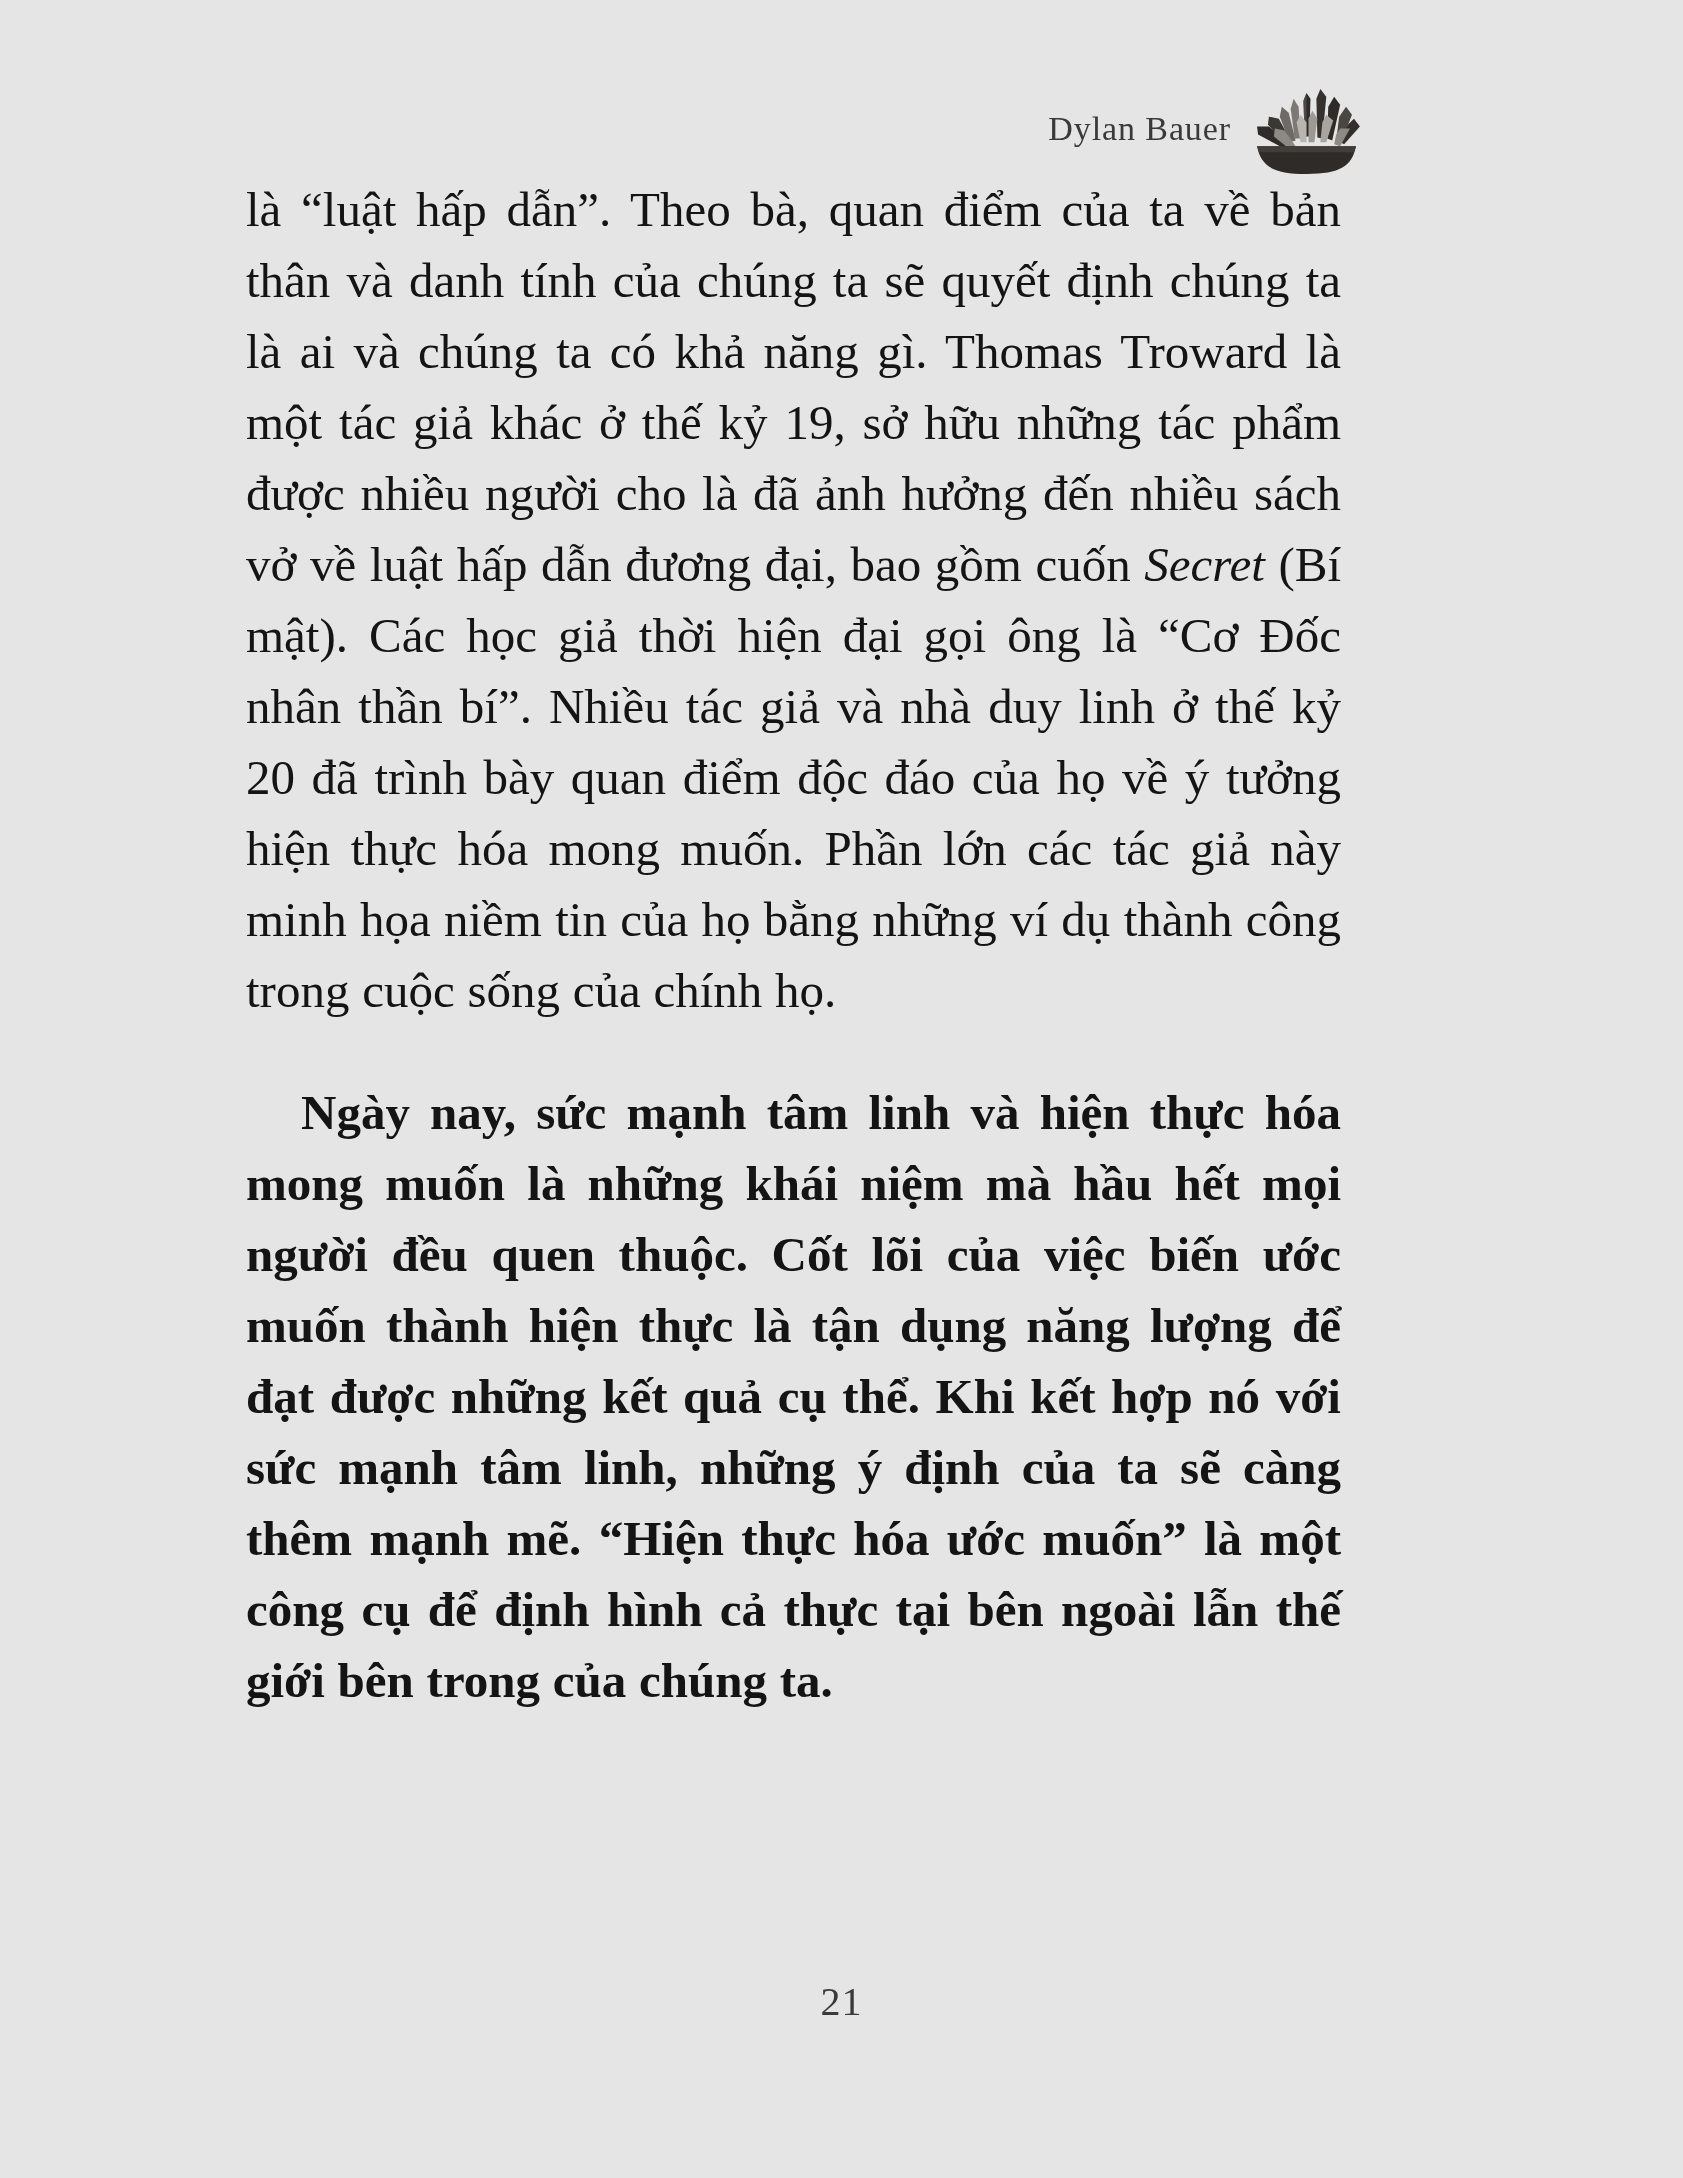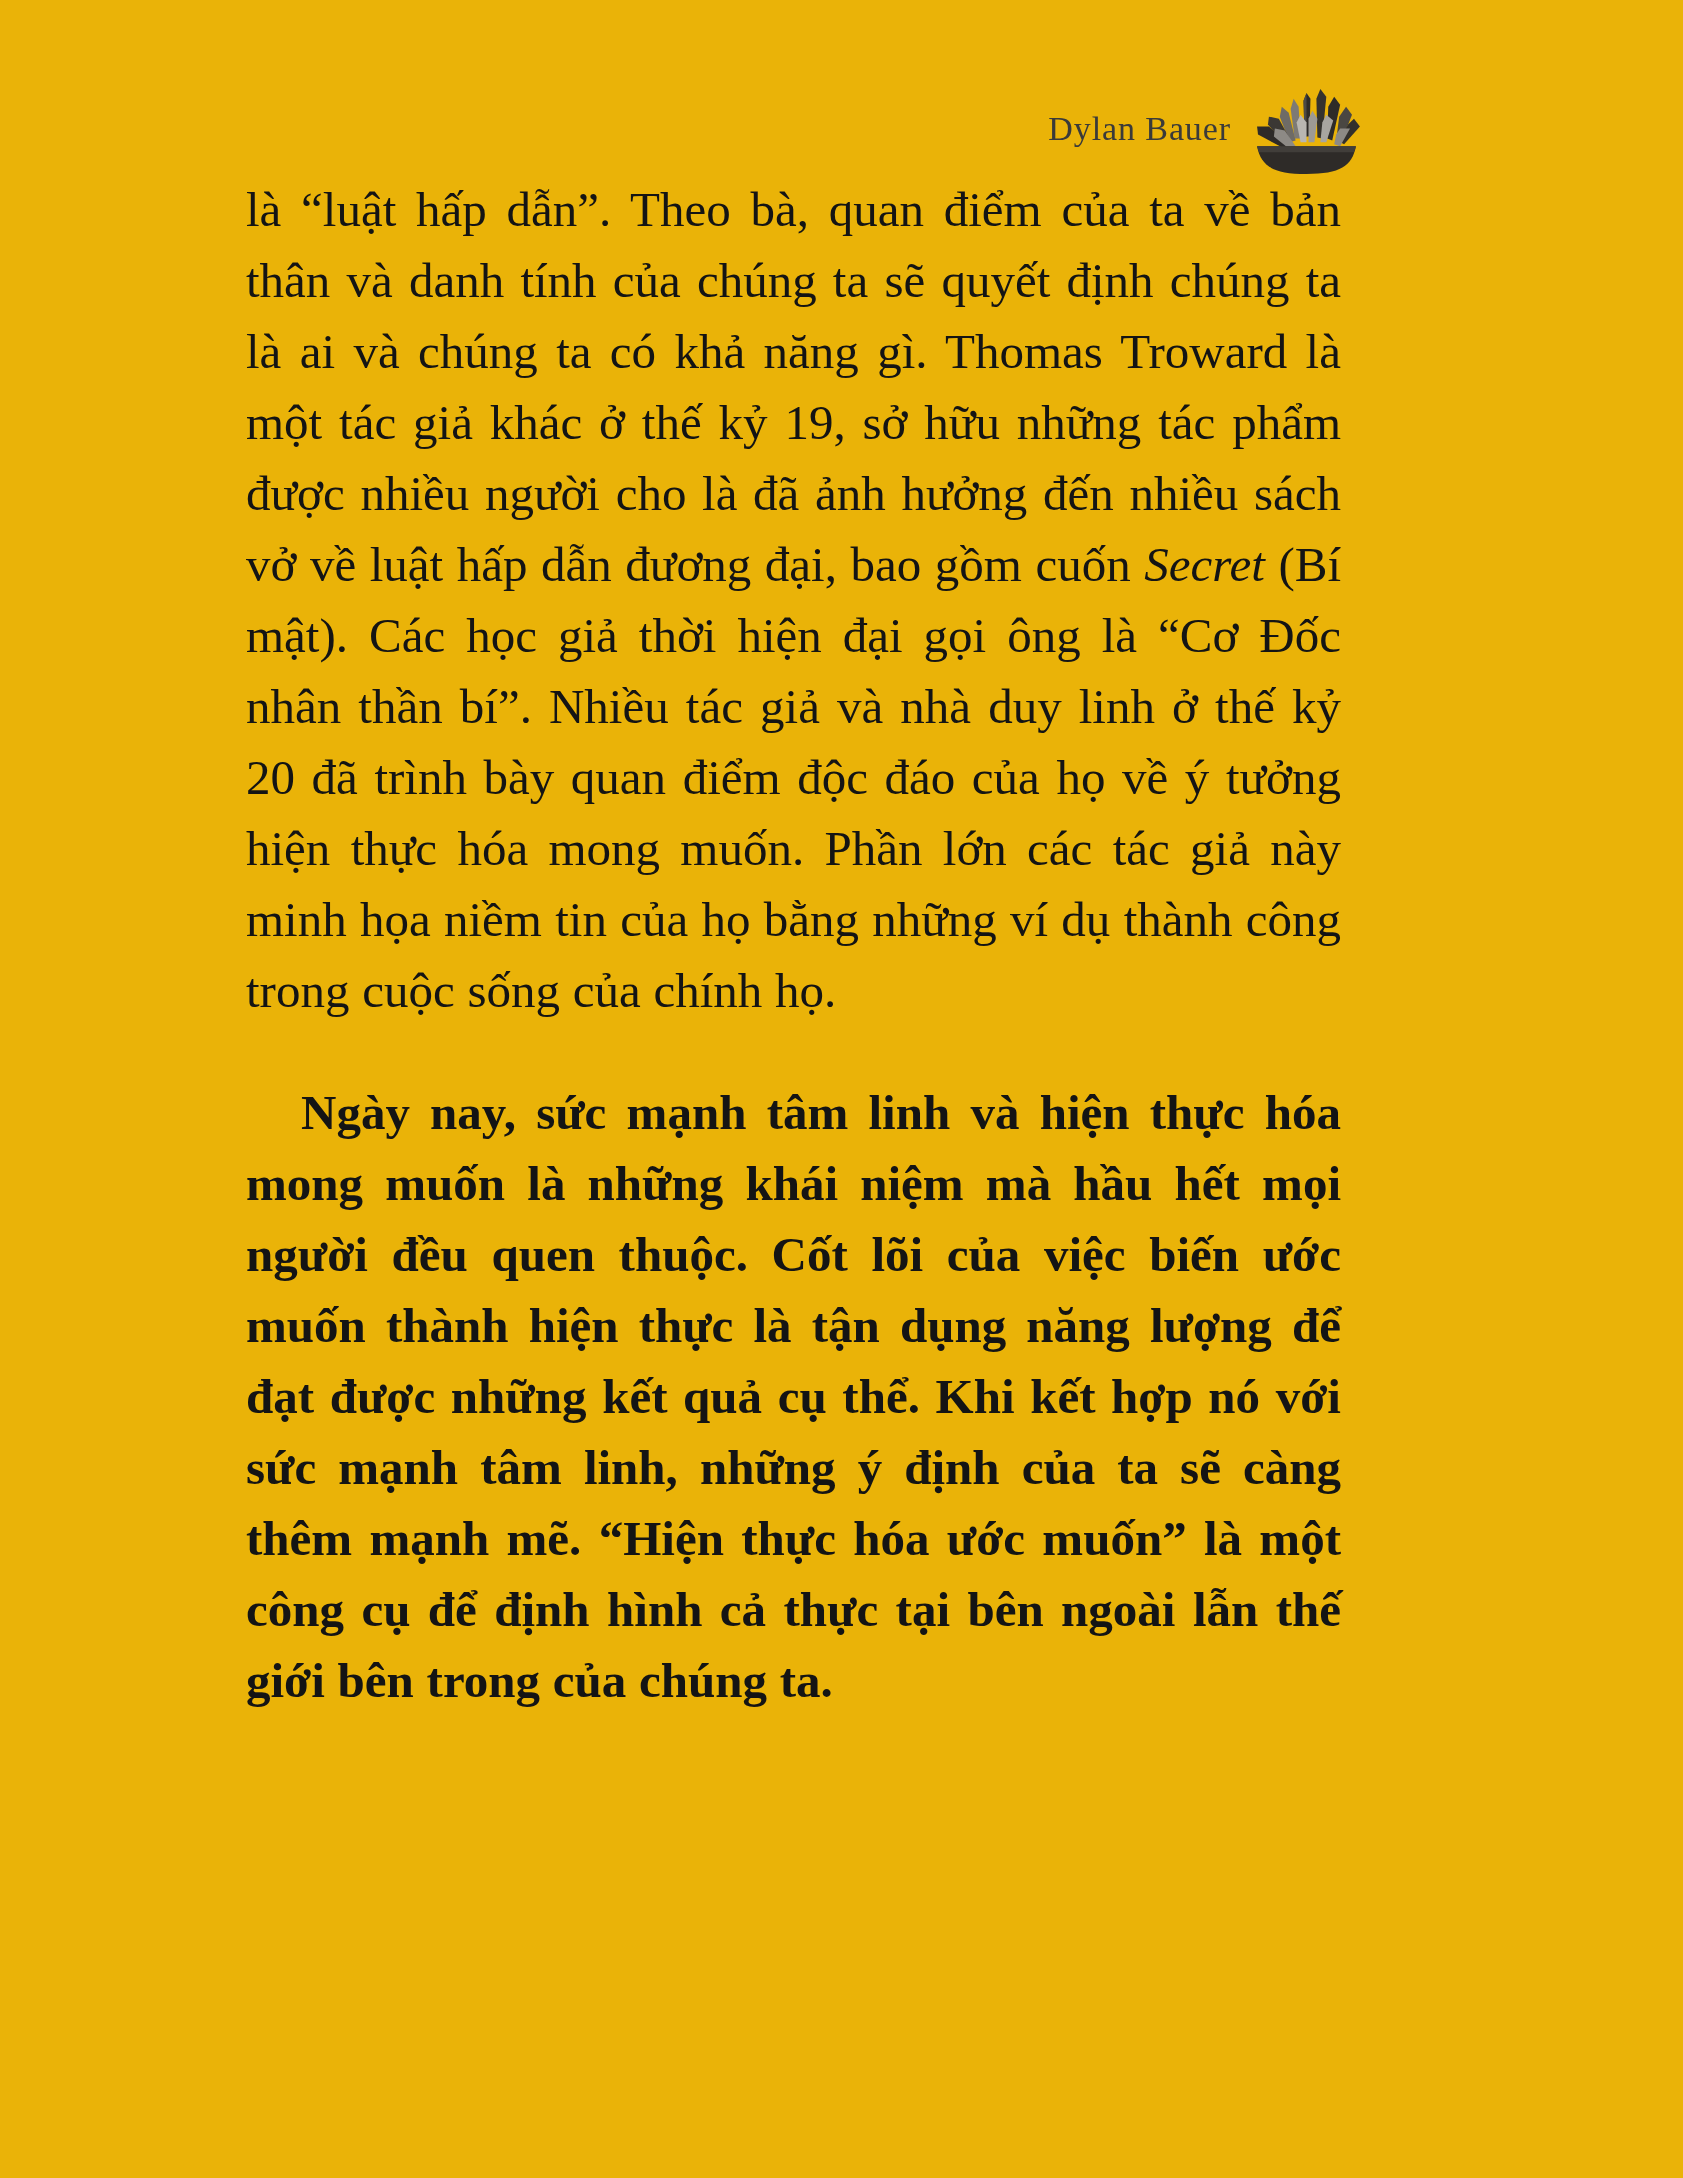--- a/index.html
+++ b/index.html
@@ -12,21 +12,21 @@
     height: 2178px;
     position: relative;
     font-family: "Liberation Serif", "DejaVu Serif", serif;
     color: #1a1a1a;
     overflow: hidden;
   }
 
   .page {
     position: absolute;
     inset: 0;
-    background: #eab308;
+    background: #e5e5e5;
   }
 
   
   .running-head {
     position: absolute;
     top: 85px;
     left: 0;
     right: 319px;
     display: flex;
     justify-content: flex-end;
@@ -120,15 +120,16 @@
       <path d="M8 62 L108 62 L106 68 L10 68 Z" fill="#413e3a"></path>
     </svg>
   </div>
 
   <div class="textblock">
     <p class="para"><span>là “luật hấp dẫn”. Theo bà, quan điểm của ta về bản thân và danh tính của chúng ta sẽ quyết định chúng ta là ai và chúng ta có khả năng gì. Thomas Troward là một tác giả khác ở thế kỷ 19, sở hữu những tác phẩm được nhiều người cho là đã ảnh hưởng đến nhiều sách vở về luật hấp dẫn đương đại, bao gồm cuốn </span><span class="italic">Secret</span><span> (Bí mật). Các học giả thời hiện đại gọi ông là “Cơ Đốc nhân thần bí”. Nhiều tác giả và nhà duy linh ở thế kỷ 20 đã trình bày quan điểm độc đáo của họ về ý tưởng hiện thực hóa mong muốn. Phần lớn các tác giả này minh họa niềm tin của họ bằng những ví dụ thành công trong cuộc sống của chính họ.</span></p>
 
     <p class="para indent">Ngày nay, sức mạnh tâm linh và hiện thực hóa mong muốn là những khái niệm mà hầu hết mọi người đều quen thuộc. Cốt lõi của việc biến ước muốn thành hiện thực là tận dụng năng lượng để đạt được những kết quả cụ thể. Khi kết hợp nó với sức mạnh tâm linh, những ý định của ta sẽ càng thêm mạnh mẽ. “Hiện thực hóa ước muốn” là một công cụ để định hình cả thực tại bên ngoài lẫn thế giới bên trong của chúng ta.</p>
   </div>
 
+  <div class="folio">21</div>
 
 </div>
 
 
 </body></html>

